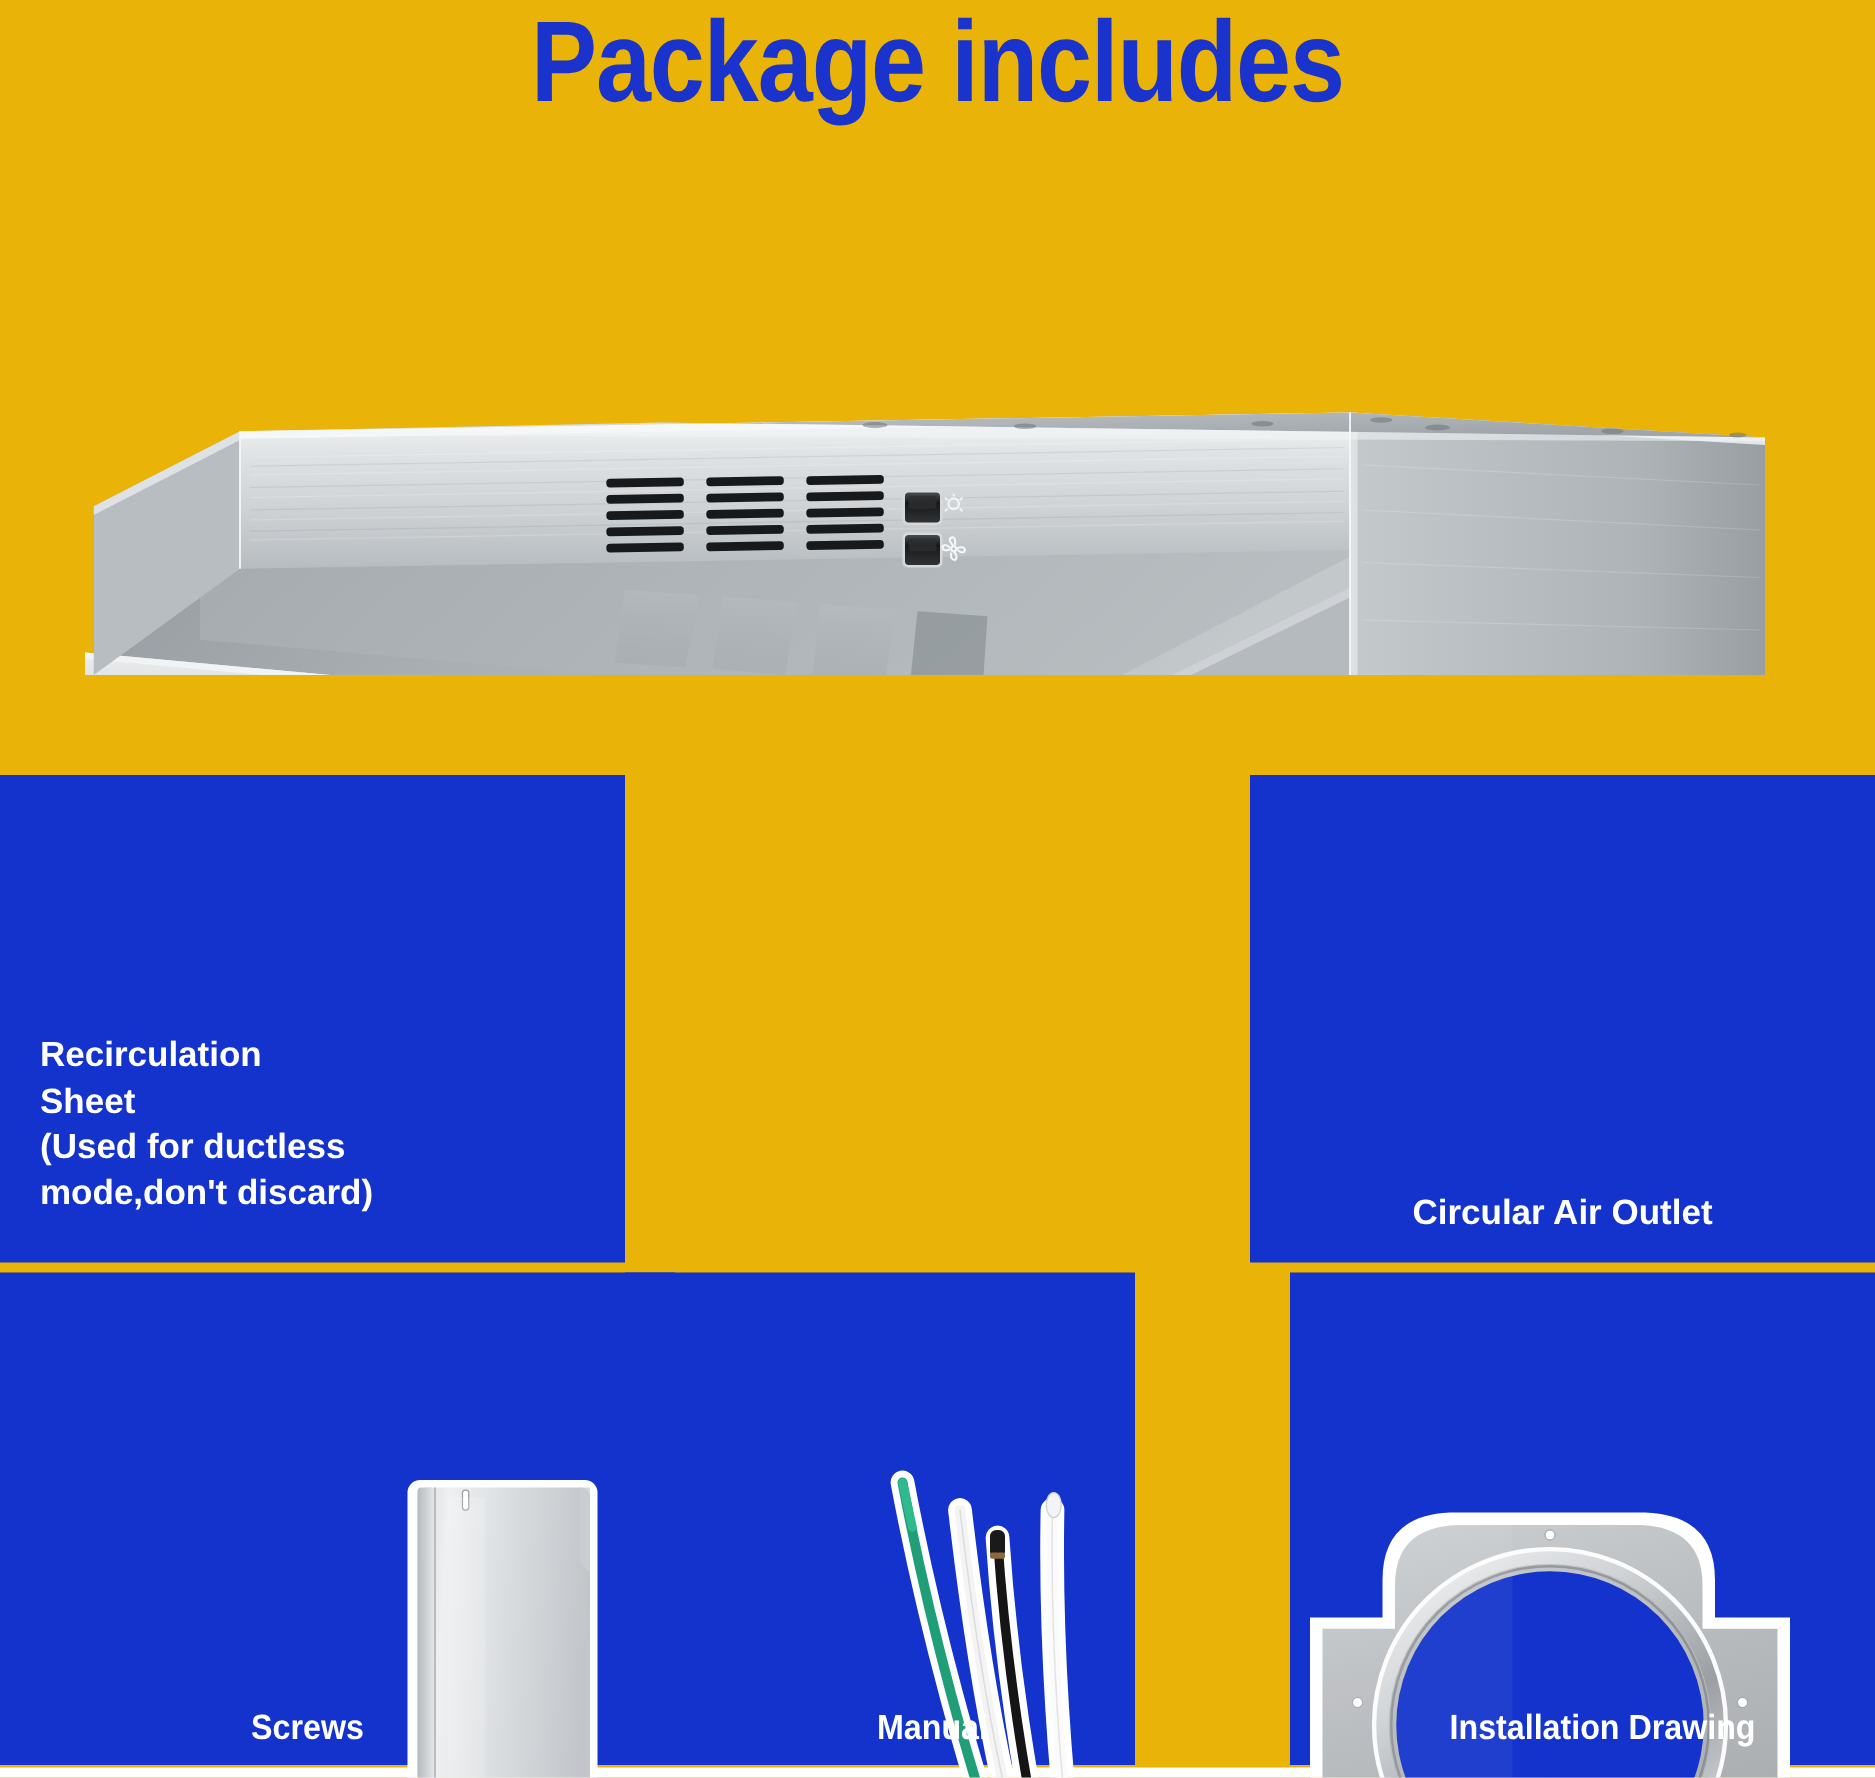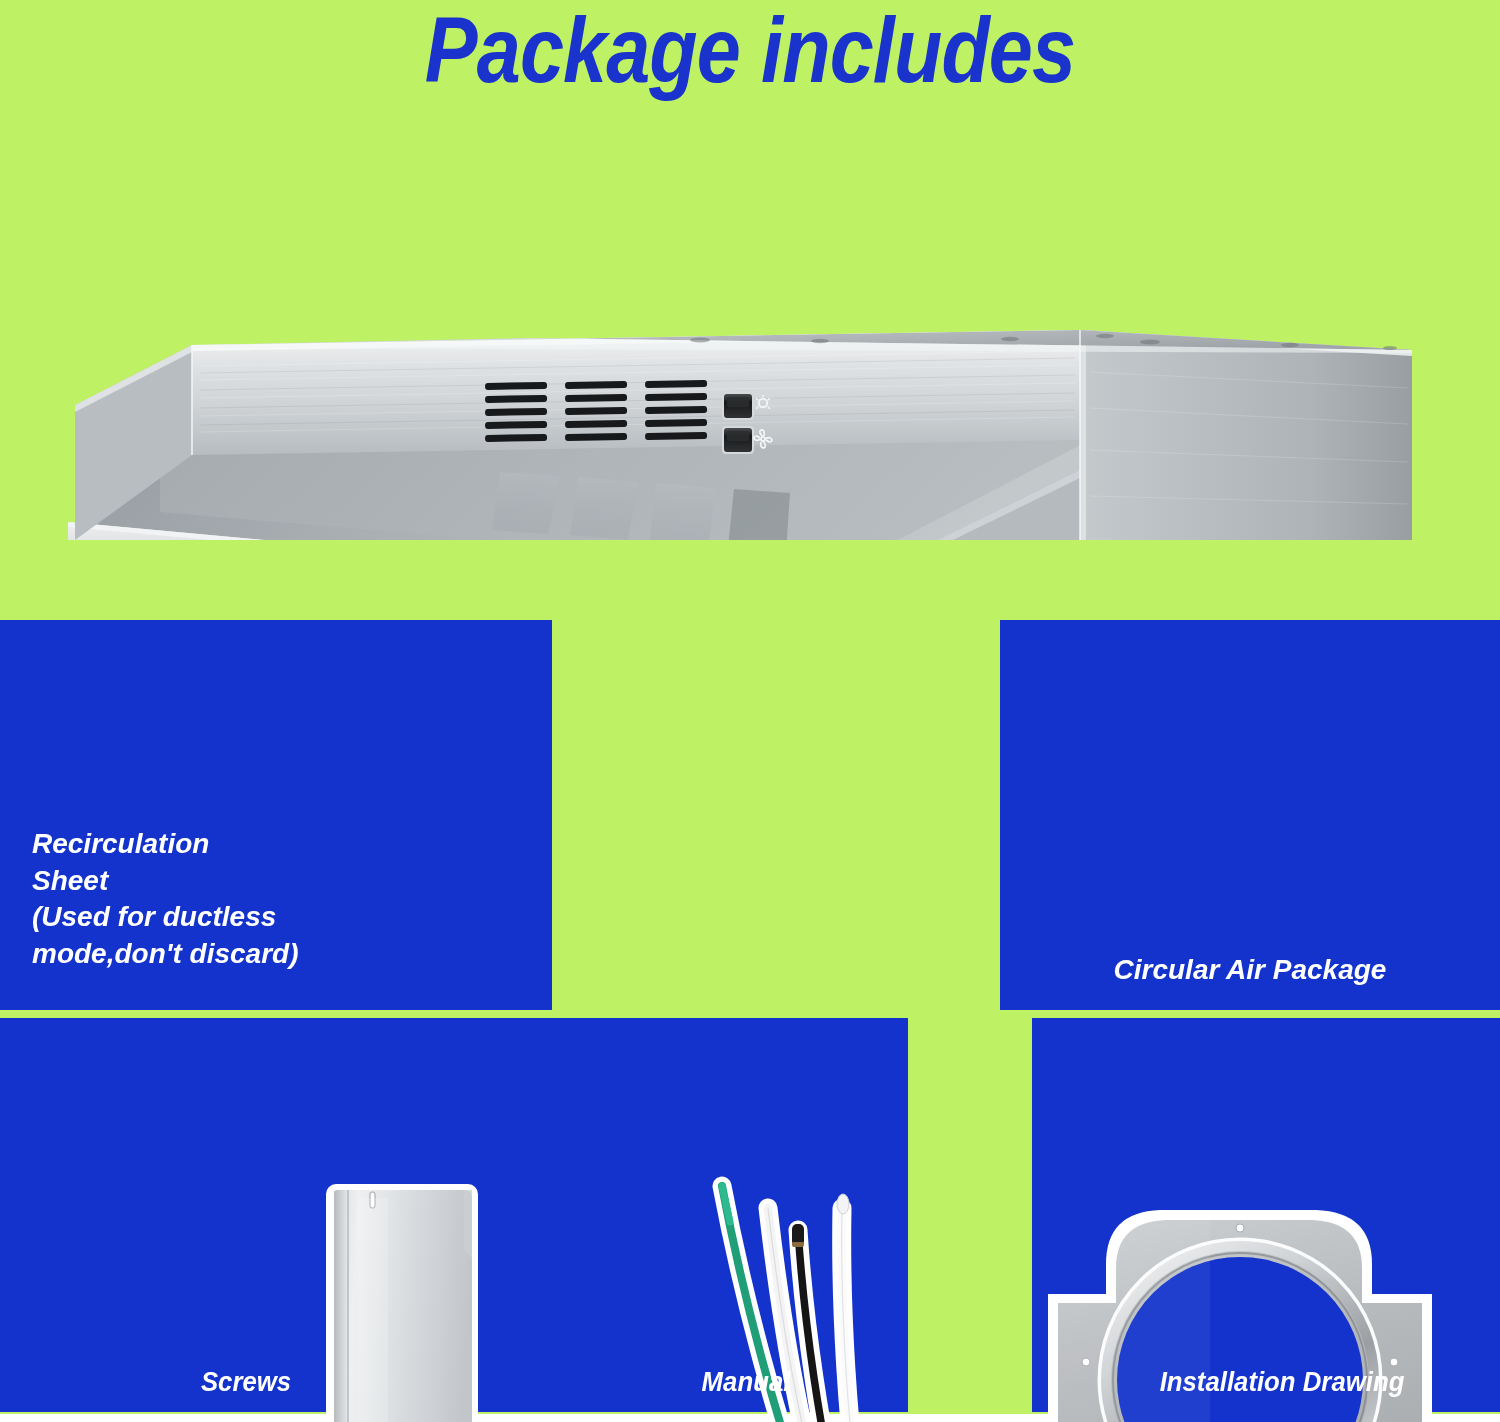--- a/index.html
+++ b/index.html
@@ -4,21 +4,21 @@
 <title>Package includes</title>
 <style>
   html,body{margin:0;padding:0;}
   body{
     width:1500px;height:1422px;
     background:#ffffff;
     font-family:"Liberation Sans", sans-serif;
     overflow:hidden;
     position:relative;
   }
-  .stage{position:relative;width:1500px;height:1422px;background:#bef264;font-style:italic;}
+  .stage{position:relative;width:1500px;height:1422px;background:#eab308;}
 
   
   .title{
     position:absolute;left:0;top:2px;width:1500px;
     text-align:center;
     font-family:"Liberation Sans", sans-serif;
     font-weight:bold;
     font-size:92px;
     letter-spacing:-1px;
     color:#1a33cc;
@@ -36,21 +36,21 @@
   .grid{
     position:absolute;left:0;top:620px;
     width:1500px;height:795px;
   }
   .panel{
     position:absolute;
     background:#1333cc;
     overflow:visible;
   }
   
-  .p1{left:0px;   top:0px;   width:552px; height:390px;}
+  .p1{left:0px;   top:0px;   width:500px; height:390px;}
   .p2{left:500px; top:0px;   width:492px; height:390px;}
   .p3{left:1000px;top:0px;   width:500px; height:390px;}
   .p4{left:0px;   top:398px; width:540px; height:394px;}
   .p5{left:500px; top:398px; width:408px; height:394px;}
   .p6{left:1000px;top:398px; width:500px; height:394px;margin-left:32px;}
 
   .plabel{
     position:absolute;
     color:#ffffff;
     font-weight:bold;
@@ -331,21 +331,21 @@
 
         <g>
           <path d="M 176,372 L 210,398 L 198,448 L 168,430 Z" fill="#ffffff"></path>
           <path d="M 180,378 L 205,398 L 195,441 L 172,426 Z" fill="#141414"></path>
           <path d="M 183,382 L 190,386 L 182,430 L 176,424 Z" fill="#3a3a3a" opacity="0.65"></path>
         </g>
       </svg>
     </div>
 
     <div class="panel p3">
-      <div class="plabel lbl-outlet">Circular Air Package</div>
+      <div class="plabel lbl-outlet">Circular Air Outlet</div>
     </div>
     <div class="art art-outlet" style="position:absolute;left:1040px;top:582px;">
       <svg width="400" height="350" viewBox="0 0 400 350">
         <defs>
           <linearGradient id="plateG" x1="0" y1="0" x2="0.3" y2="1">
             <stop offset="0%" stop-color="#cdd0d3"></stop>
             <stop offset="50%" stop-color="#b7babd"></stop>
             <stop offset="100%" stop-color="#a8abae"></stop>
           </linearGradient>
           <linearGradient id="ringG" x1="0" y1="0" x2="0.6" y2="1">

